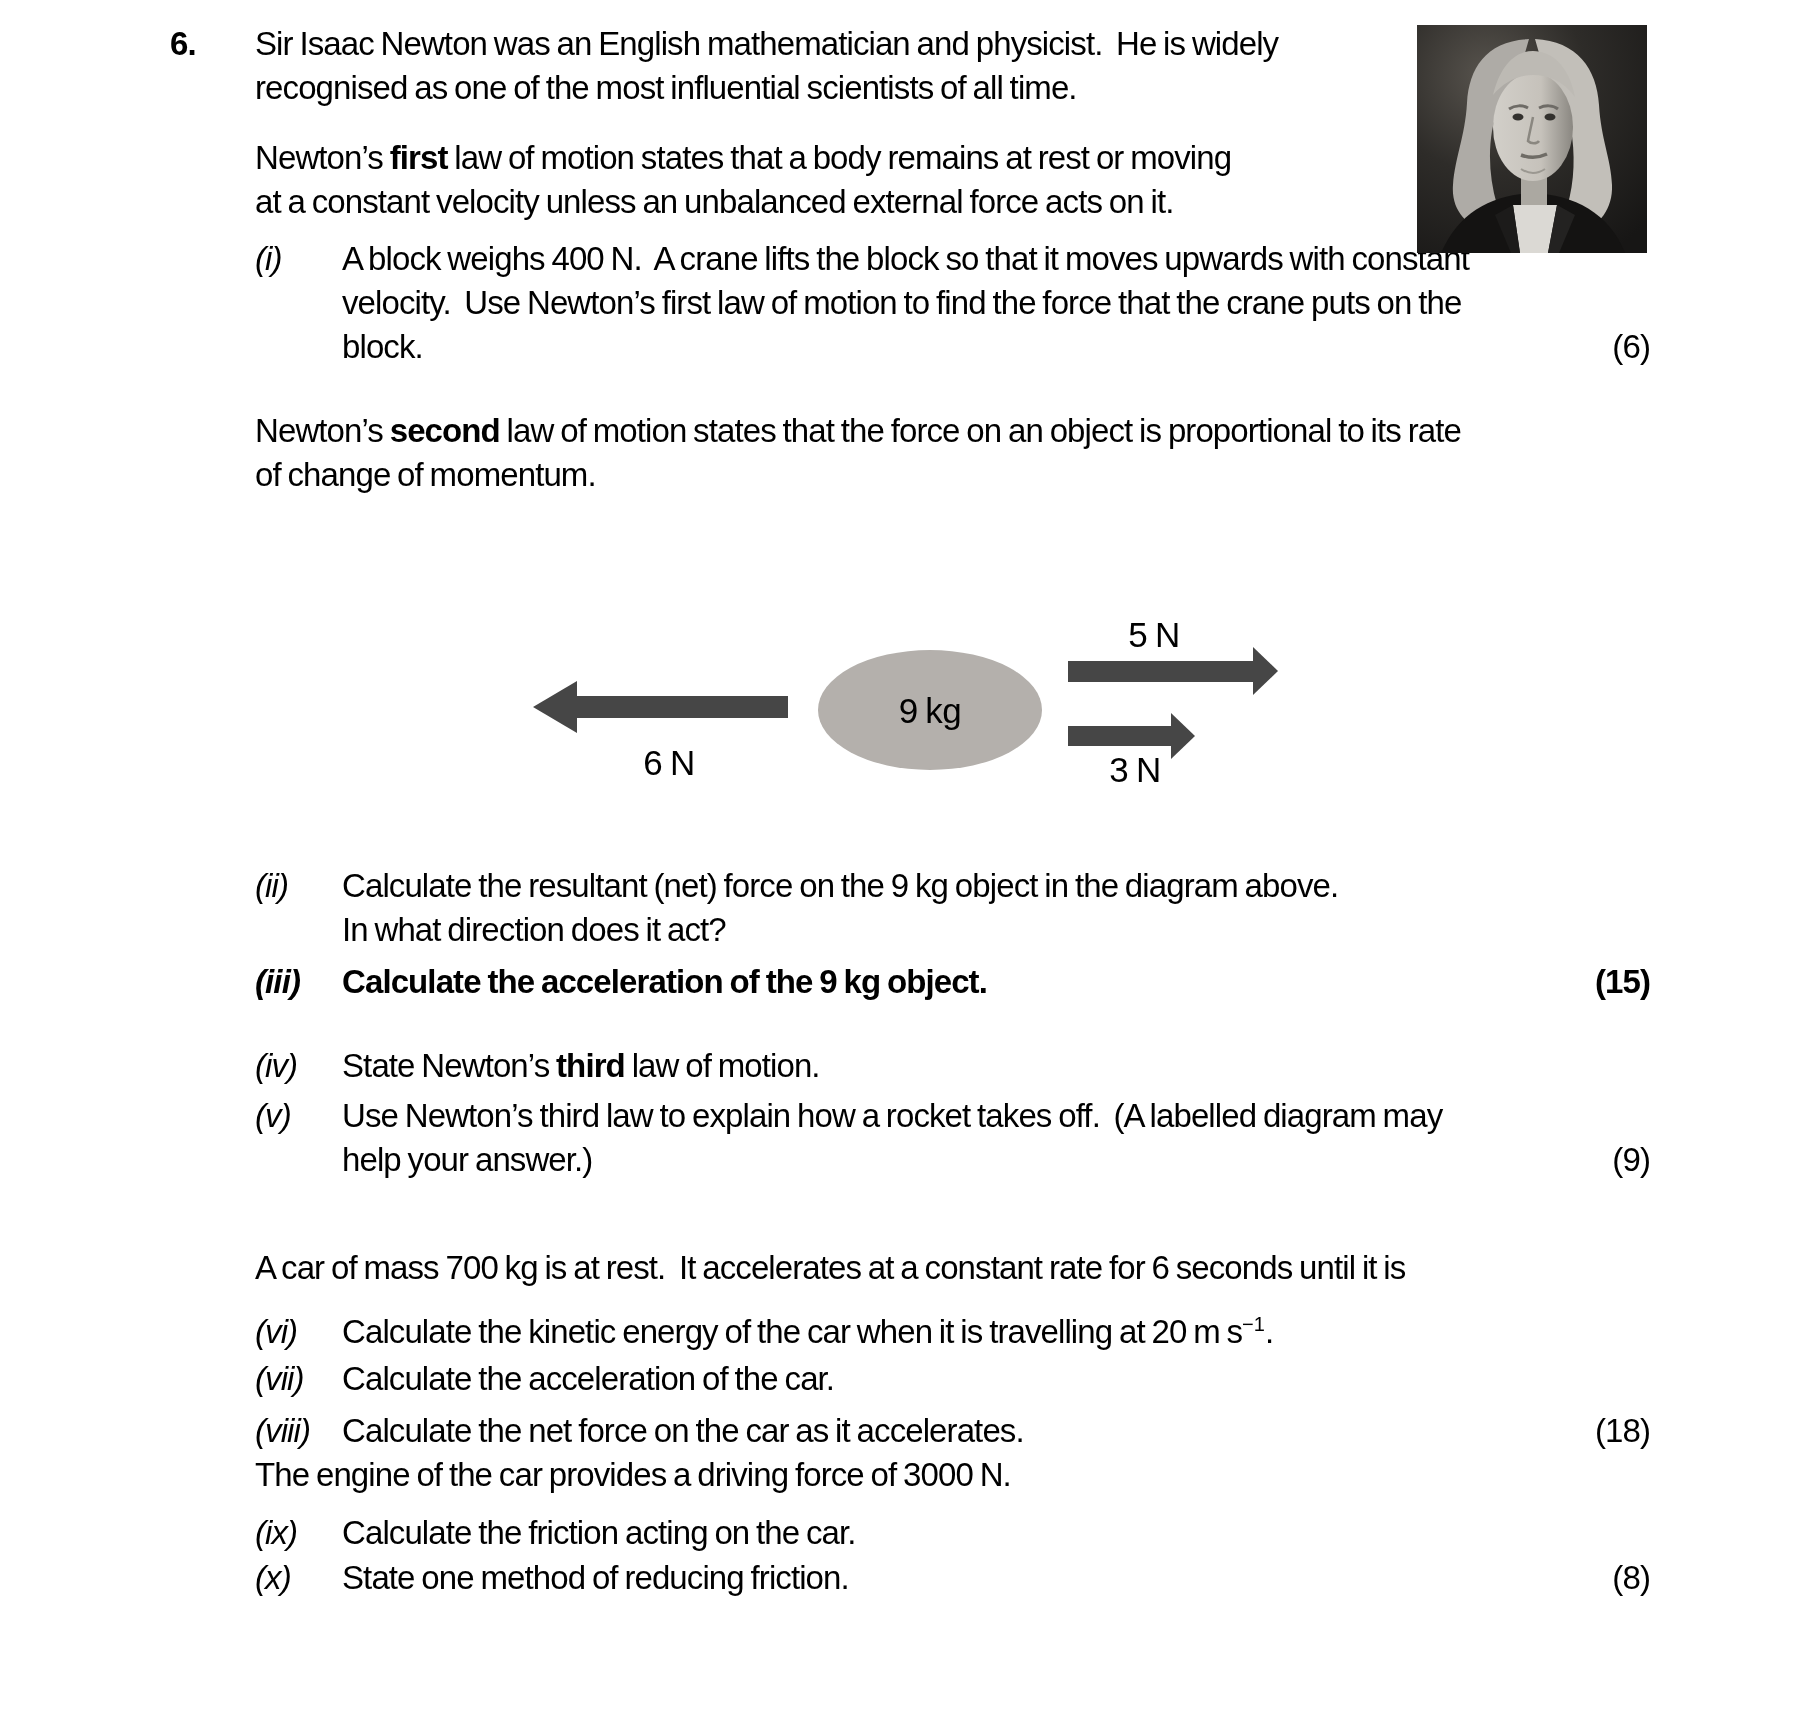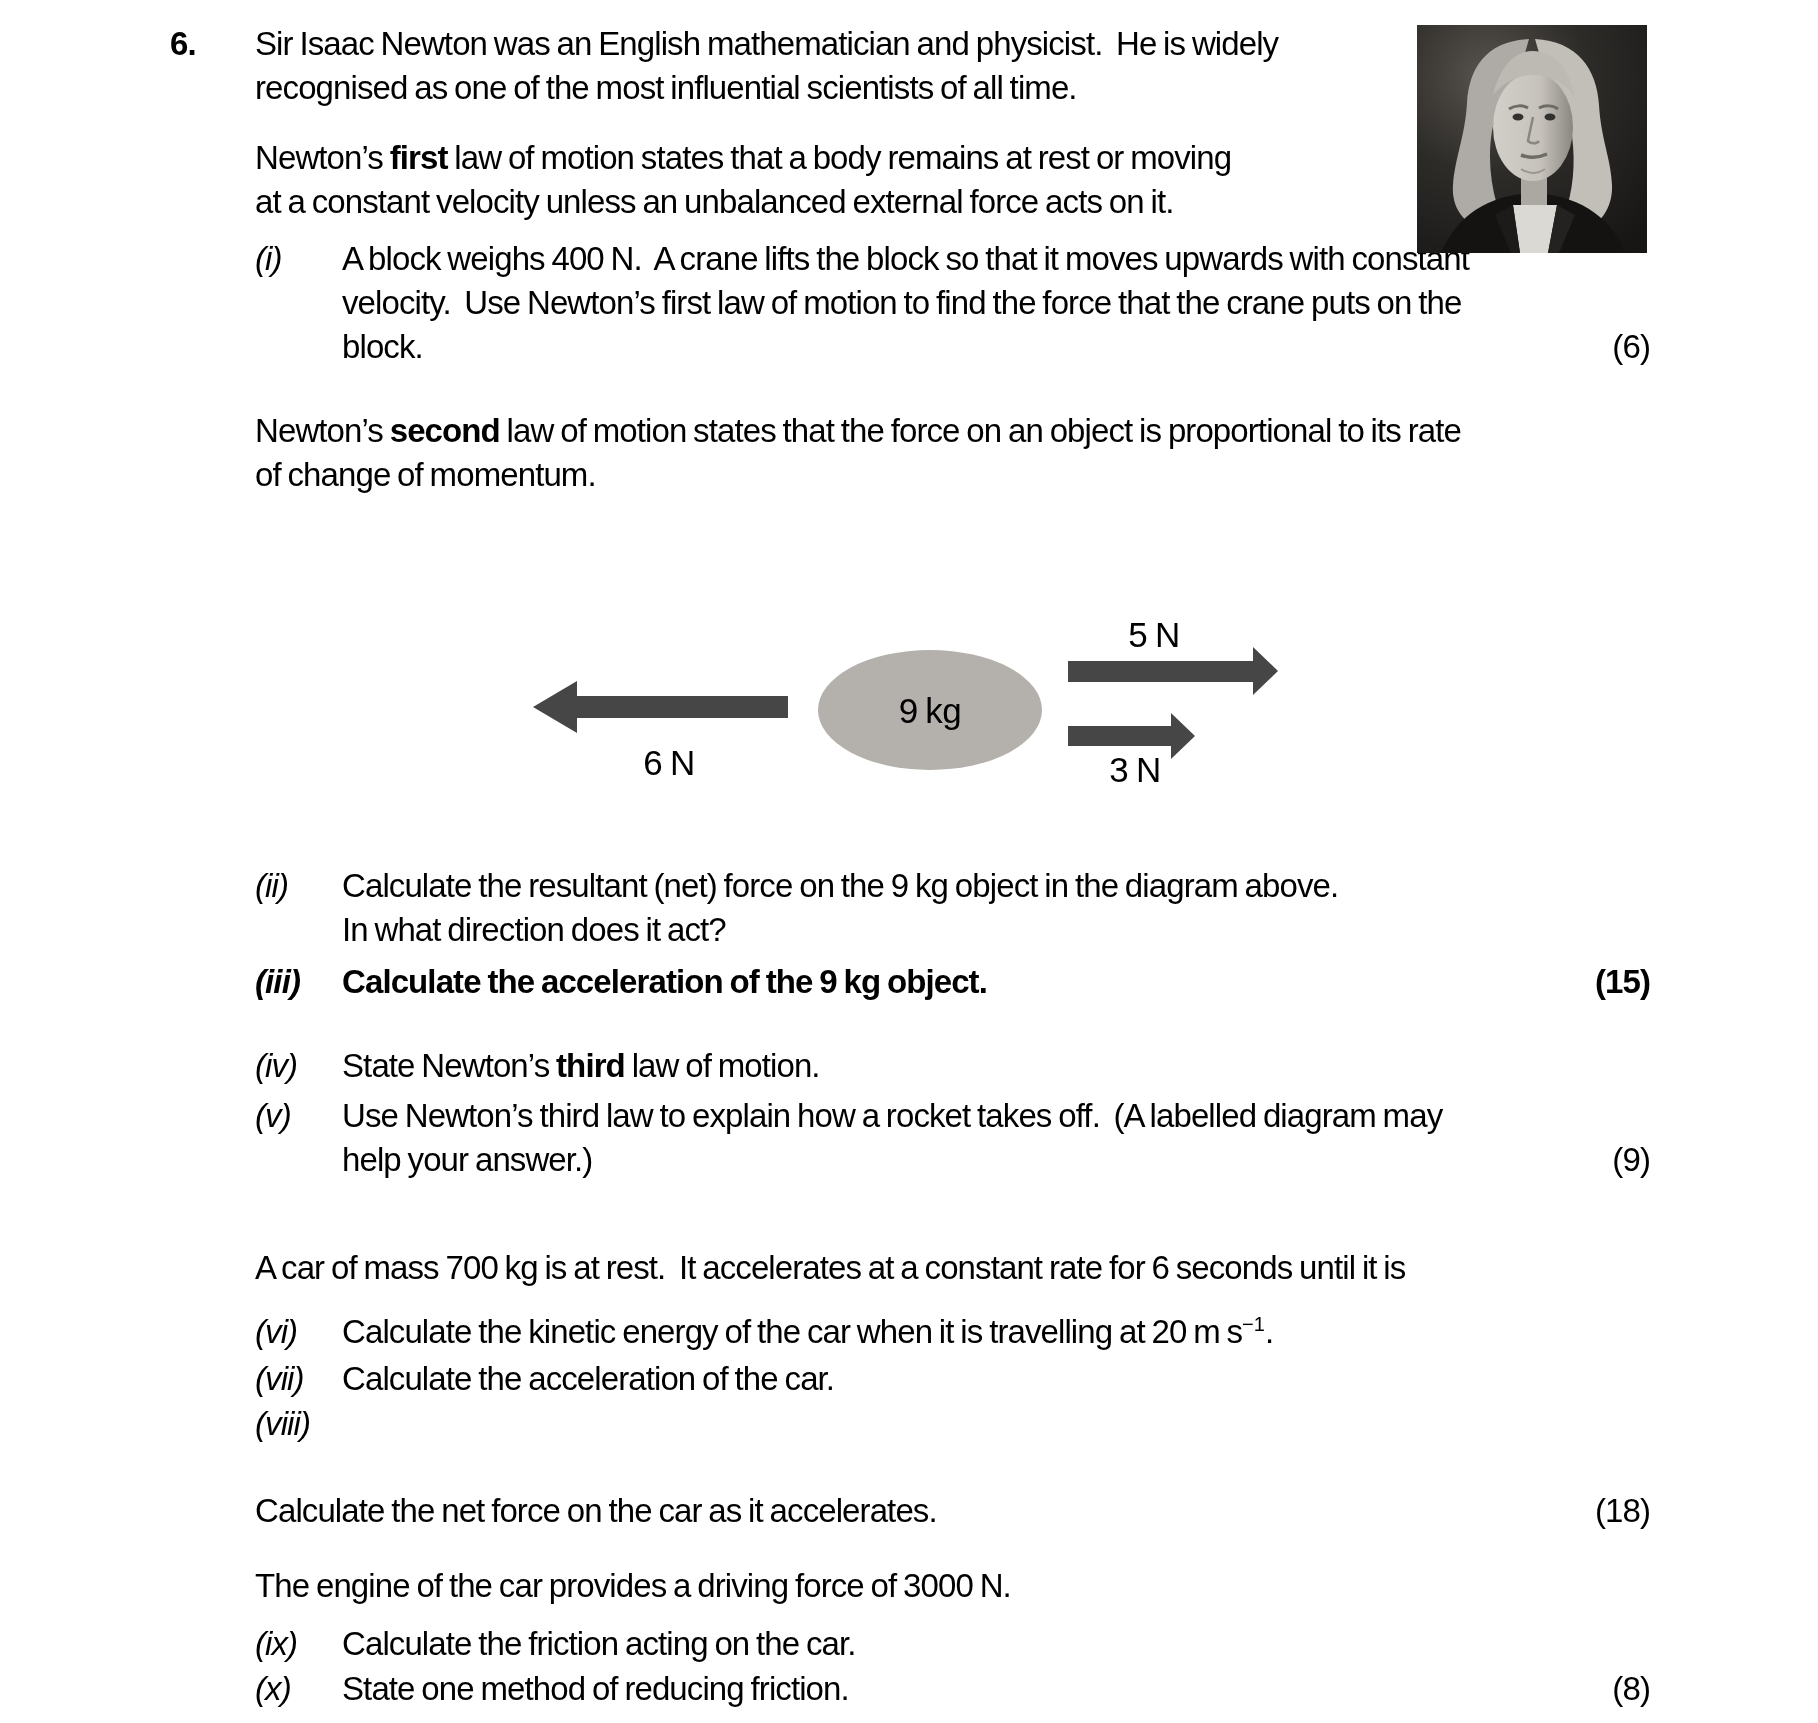--- a/index.html
+++ b/index.html
@@ -30,22 +30,22 @@
   .m-second{margin-top:40px;}
   .diagram{position:relative;height:358px;margin-top:0;}
   .diagram svg{position:absolute;left:0;top:0;}
   .m-item-ii{margin-top:9px;}
   .m-item-iii{margin-top:8px;font-weight:bold;}
   .m-item-iv{margin-top:40px;justify-content:flex-end;}
   .m-item-v{margin-top:6px;}
   .m-car{margin-top:64px;}
   .m-item-vi{margin-top:20px;justify-content:flex-end;}
   .m-item-vii{margin-top:3px;}
-  .m-item-viii{margin-top:1px;flex-direction:column;}
-  .m-engine{margin-top:31px;}
+  .m-item-viii{margin-top:8px;}
+  .m-engine{}
   .m-item-ix{margin-top:14px;}
   .m-item-x{margin-top:1px;}
   .dlabel{font-family:"Liberation Sans",sans-serif;font-size:35px;letter-spacing:-0.5px;fill:#000;}
   .portrait{position:absolute;top:25px;right:171px;width:230px;height:228px;}
 </style>
 </head>
 <body>
 
 <div class="page">
 

